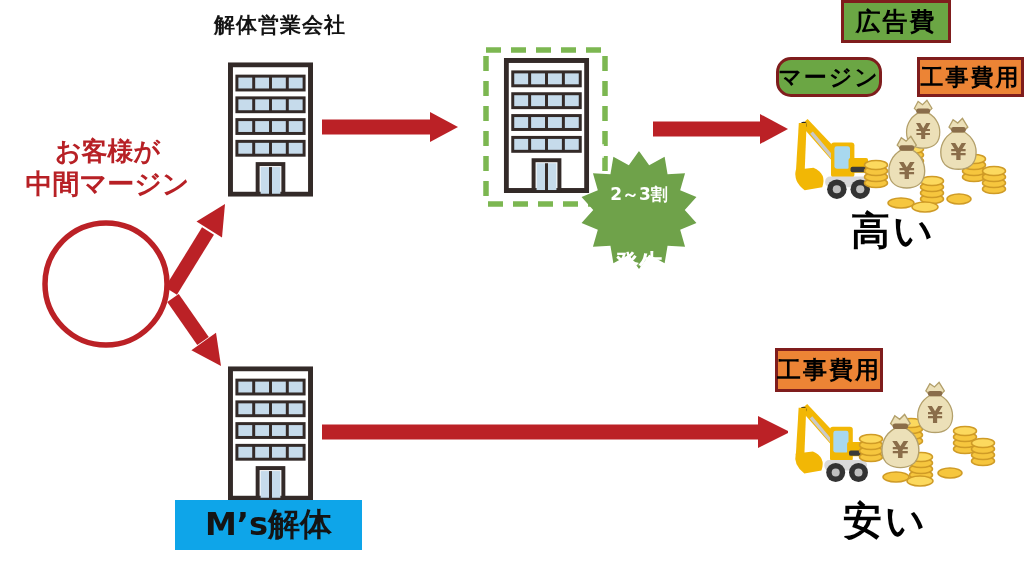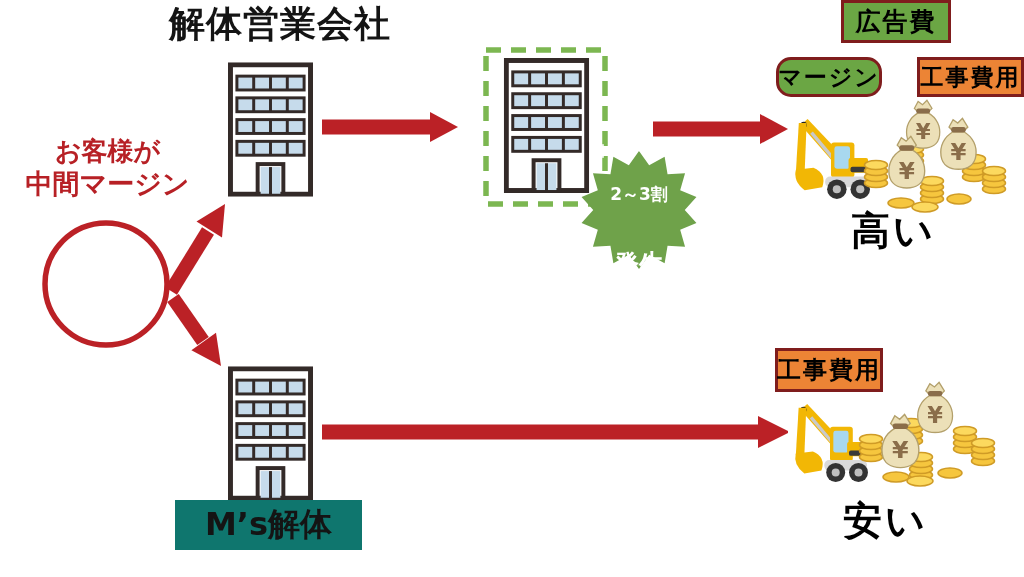--- a/index.html
+++ b/index.html
@@ -9,24 +9,24 @@
   }
   .abs{position:absolute;}
   
   #connectors{left:0;top:0;width:1024px;height:577px;z-index:1;pointer-events:none;}
   
   .white-panel{background:#ffffff;z-index:2;}
   
   .title-box{
     left:175px;top:4px;width:210px;height:41px;background:#ffffff;z-index:3;
     display:flex;align-items:center;justify-content:center;
-    font-size:36px;font-weight:bold;color:#141414;letter-spacing:1px;white-space:nowrap;
+    font-size:21px;font-weight:bold;color:#141414;letter-spacing:1px;white-space:nowrap;
   }
   .ms-box{
-    left:175px;top:500px;width:187px;height:50px;background:#0f766e;z-index:3;
+    left:175px;top:500px;width:187px;height:50px;background:#0ea5e9;z-index:3;
     display:flex;align-items:center;justify-content:center;
     font-size:32px;font-weight:bold;color:#141414;white-space:nowrap;
   }
   .customer-text{
     left:5px;top:136px;width:205px;z-index:3;text-align:center;
     color:#b72025;font-weight:bold;line-height:1.22;
   }
   .customer-text .l1{font-size:26px;}
   .customer-text .l2{font-size:27px;white-space:nowrap;}
   .badge{

